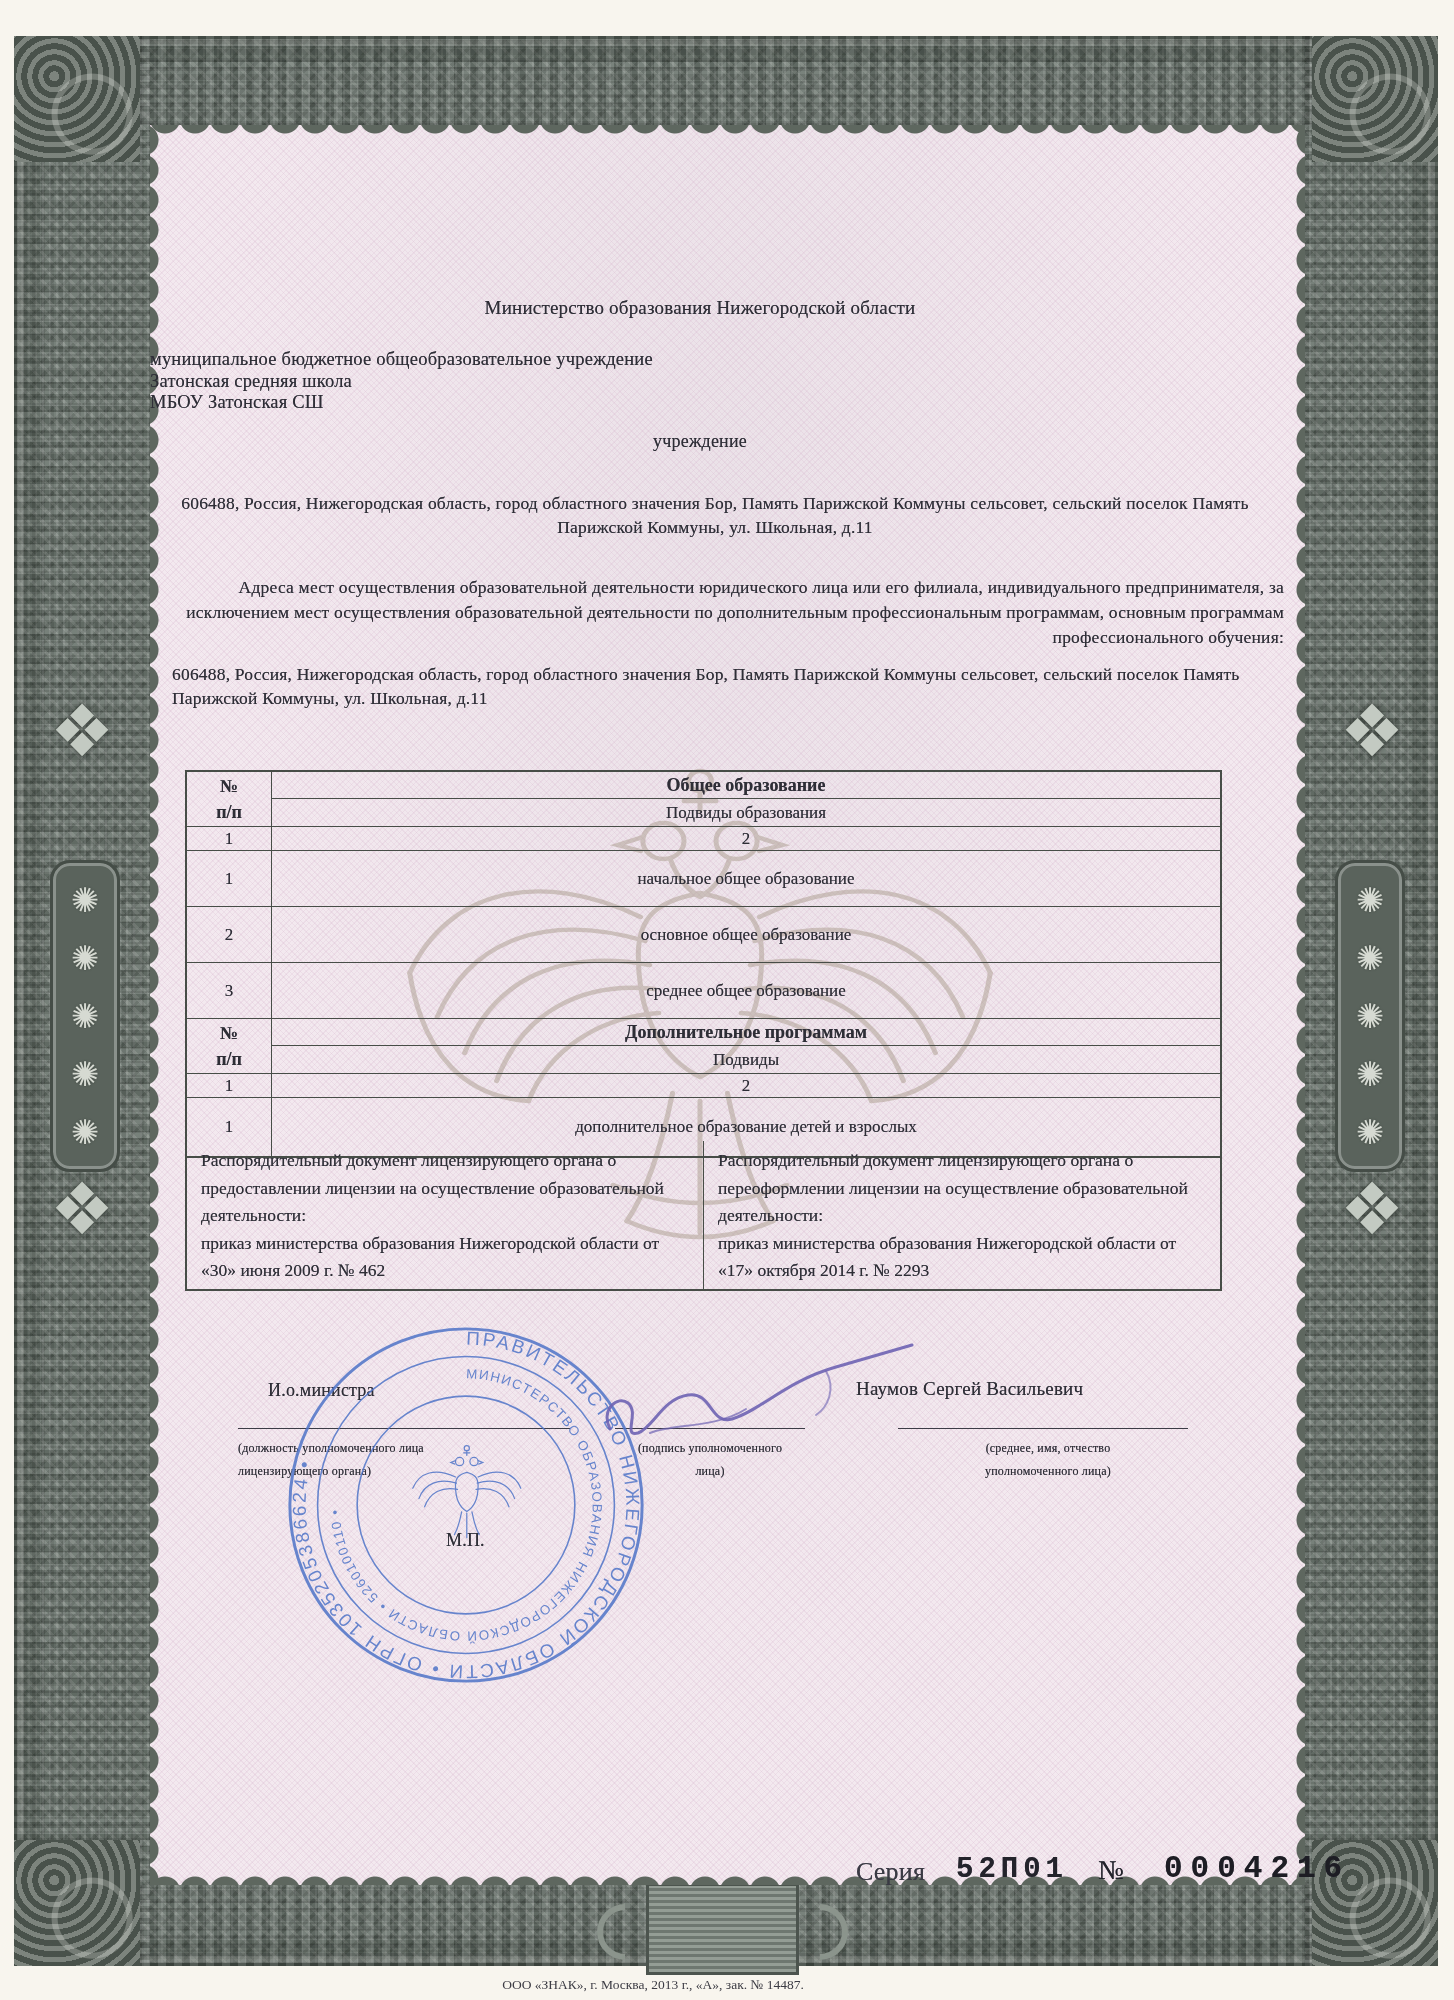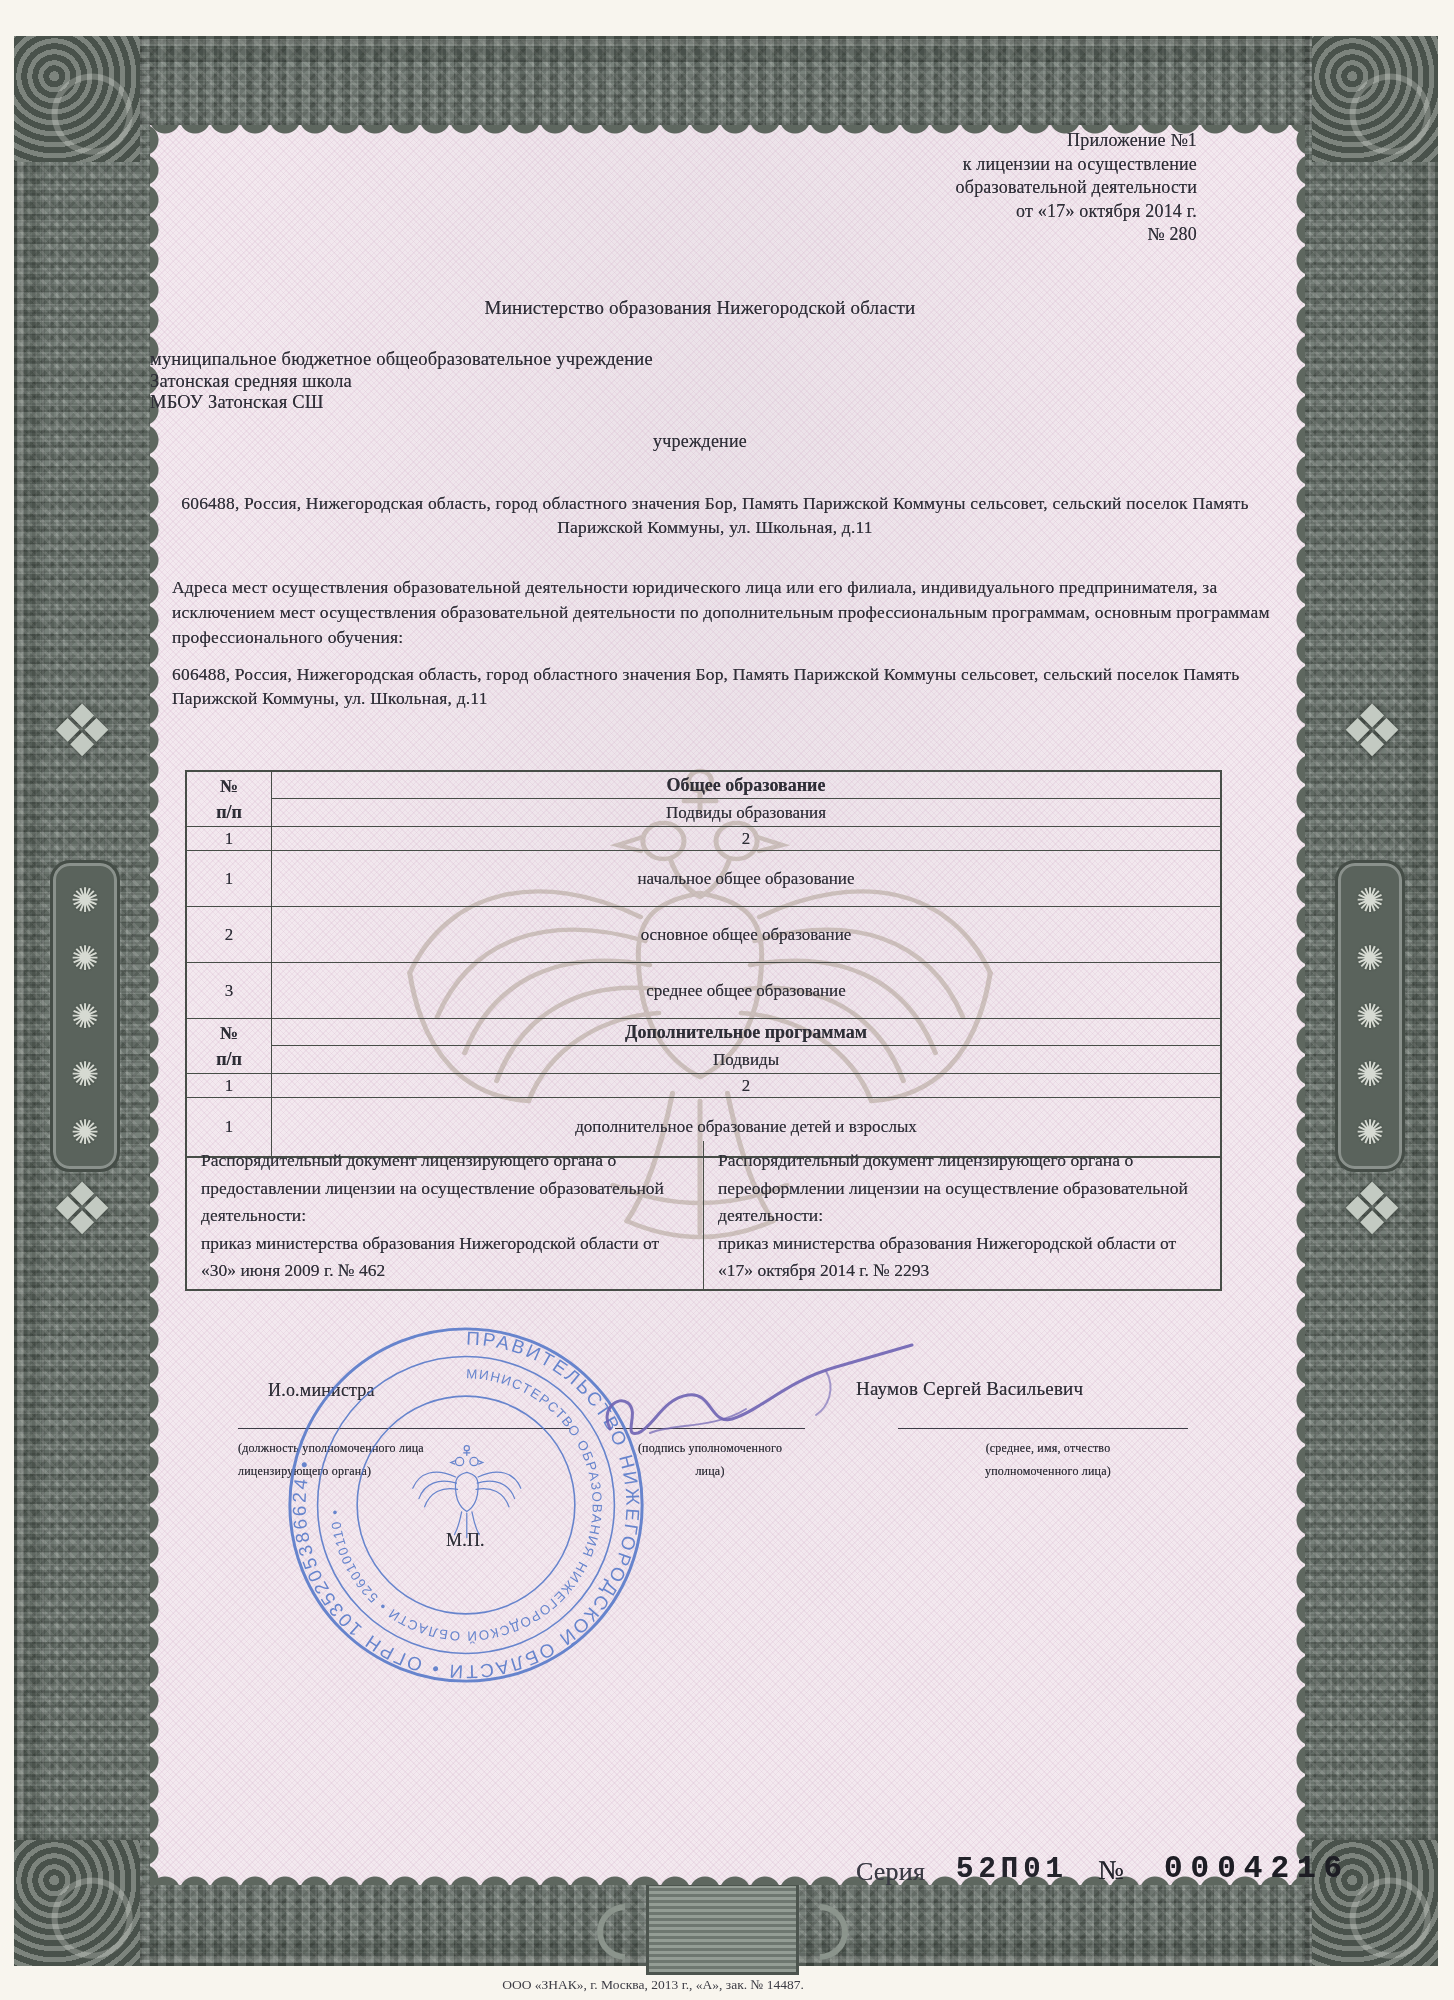--- a/index.html
+++ b/index.html
@@ -57,21 +57,21 @@
   .sc.b{left:0;right:0;bottom:0;height:16px;background:radial-gradient(circle at 15px 23px,#5e675f 0 15px,transparent 16px);background-size:30px 18px;background-repeat:repeat-x;}
   .sc.l{left:0;top:0;bottom:0;width:16px;background:radial-gradient(circle at -7px 15px,#5e675f 0 15px,transparent 16px);background-size:18px 30px;background-repeat:repeat-y;}
   .sc.r{right:0;top:0;bottom:0;width:16px;background:radial-gradient(circle at 23px 15px,#5e675f 0 15px,transparent 16px);background-size:18px 30px;background-repeat:repeat-y;}
   
   .t{position:absolute;text-shadow:0 0 .5px rgba(45,45,62,.65);letter-spacing:.2px;}
   .hdr{right:108px;top:4px;text-align:right;font-size:18px;line-height:23.5px;}
   .ministry{left:0;top:172px;width:1100px;text-align:center;font-size:19px;}
   .orgname{left:0;top:224px;width:1100px;text-align:left;font-size:18.5px;line-height:21.5px;}
   .orgtype{left:0;top:306px;width:1100px;text-align:center;font-size:18px;}
   .addr1{left:30px;top:366px;width:1070px;text-align:center;font-size:17.5px;line-height:24px;}
-  .intro{left:22px;top:450px;width:1112px;font-size:17.5px;line-height:25px;text-align:left;}
+  .intro{left:22px;top:450px;width:1112px;font-size:17.5px;line-height:25px;text-align:right;}
   .addr2{left:22px;top:537px;width:1090px;font-size:17.5px;line-height:24px;text-align:left;}
   
   .tblwrap{position:absolute;left:35px;top:645px;width:1037px;}
   table.edu{border-collapse:collapse;width:100%;table-layout:fixed;font-size:17px;color:#2e2e36;}
   table.edu td{border:1.5px solid #474d47;text-align:center;vertical-align:middle;padding:0 6px;
         text-shadow:0 0 .5px rgba(45,45,62,.6);}
   table.edu{border:2.5px solid #474d47;}
   td.nocol{width:72px;}
   td.hd2{height:53px;padding:0;}
   td.hd2 div{height:26px;line-height:26px;}
@@ -169,27 +169,20 @@
           <path d="M164,94 C206,80 240,92 255,132"></path>
           <path d="M162,106 C200,98 230,112 243,150"></path>
           <path d="M160,118 C192,114 218,130 229,164"></path>
           <path d="M158,130 C184,132 206,148 215,174"></path>
           <path d="M267,110 C261,152 242,172 215,174"></path>
           <path d="M128,170 q-8,44 -20,64 M140,174 v66 M152,170 q8,44 20,64"></path>
           <path d="M108,234 q32,16 64,0 M102,216 q38,18 76,0"></path>
         </g>
       </svg>
 
-      <div class="t hdr">
-        <div>Приложение  №1</div>
-        <div>к лицензии на осуществление</div>
-        <div>образовательной деятельности</div>
-        <div>от «17» октября 2014 г.</div>
-        <div>№ 280</div>
-      </div>
 
       <div class="t ministry">Министерство образования Нижегородской области</div>
 
       <div class="t orgname">
         <div>муниципальное бюджетное общеобразовательное учреждение</div>
         <div>Затонская средняя школа</div>
         <div>МБОУ Затонская СШ</div>
       </div>
 
       <div class="t orgtype">учреждение</div>

